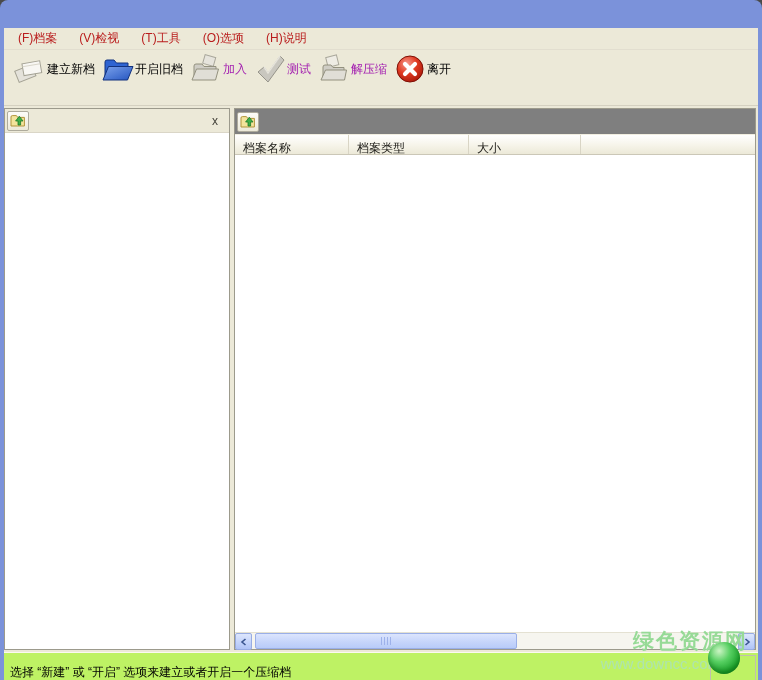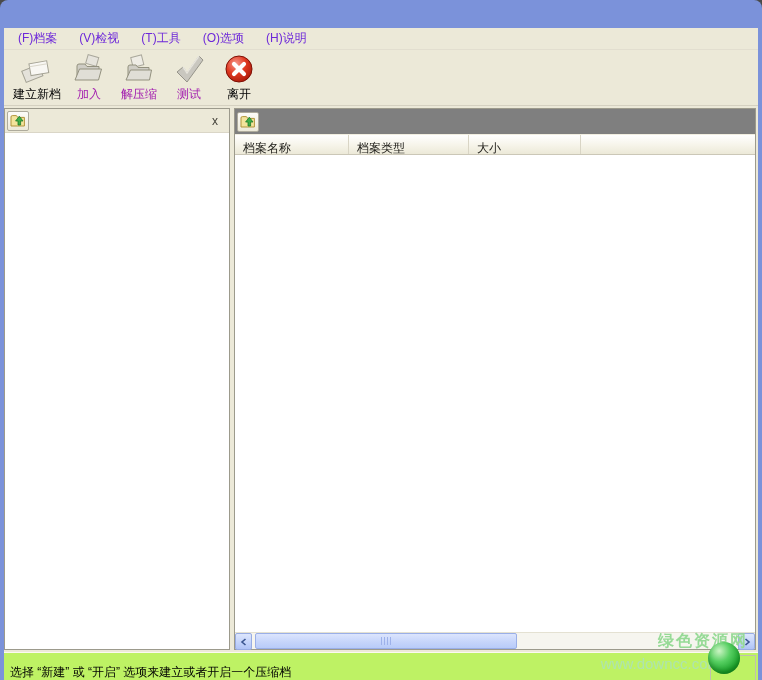--- a/index.html
+++ b/index.html
@@ -36,31 +36,31 @@
   .wc-blue{background:linear-gradient(145deg,#9fb1ea 0%,#7087d8 60%,#5c74cc 100%);}
   .wc-red{background:linear-gradient(145deg,#eba29d 0%,#d4625c 55%,#bc4038 100%);}
 
   
   .menubar{
     position:absolute;left:4px;right:4px;top:28px;height:22px;
     background:#ece9d8;border-bottom:1px solid #e2decf;
     display:flex;align-items:center;padding-left:6px;
   }
   .menu-item{
-    font-size:12px;color:#6d28d9;padding:0 8px;margin-right:6px;line-height:21px;text-align:center;
+    font-size:12px;color:#b91c1c;padding:0 8px;margin-right:6px;line-height:21px;text-align:center;
   }
 
   
   .toolbar{
     position:absolute;left:4px;right:4px;top:50px;height:56px;
     background:#ece9d8;border-bottom:1px solid #d5d1c1;
     display:flex;align-items:flex-start;padding:3px 0 0 6px;
   }
   .tool{
-    display:flex;flex-direction:column;align-items:center;
+    display:flex;flex-direction:row;align-items:center;
     min-width:50px;padding:0 3px;
   }
   .tool .tool-icon{width:34px;height:34px;}
   .tool .tool-label{font-size:12px;color:#000;white-space:nowrap;margin-top:-1px;}
   .tool.disabled .tool-label{color:#a21caf;}
 
   
   .main{
     position:absolute;left:4px;right:4px;top:106px;height:546px;
     background:#ece9d8;
@@ -142,21 +142,21 @@
     position:absolute;right:2px;top:2px;bottom:2px;width:46px;
     border:1px solid #c2bfae;
   }
 
   
   .watermark{
     position:absolute;right:14px;bottom:6px;z-index:9;text-align:right;
     pointer-events:none;
   }
   .wm-line1{
-    font-size:16px;font-weight:bold;color:#96da96;letter-spacing:2px;
+    font-size:21px;font-weight:bold;color:#96da96;letter-spacing:2px;
     line-height:26px;
   }
   .wm-line2{font-size:15px;color:#aee4ae;line-height:20px;margin-right:28px;}
   .wm-ball{
     position:absolute;right:8px;bottom:0;width:32px;height:32px;border-radius:50%;
     background:radial-gradient(circle at 35% 28%,#ccf4c4 0%,#58d063 35%,#1ca32c 70%,#0c7a1c 100%);
     box-shadow:inset 0 -3px 5px rgba(0,60,0,.35);
   }
 </style>
 </head>
@@ -183,55 +183,70 @@
           </g>
           <g transform="rotate(-10 20 16)">
             <rect x="10" y="9" width="18" height="12" fill="#f8f7f3" stroke="#a4a294"></rect>
             <path d="M10 12 h18" stroke="#d9d6ca"></path>
           </g>
         </svg>
       </span>
       <span class="tool-label">建立新档</span>
     </div>
 
+    <div class="tool">
+      <span class="tool-icon">
+        <svg width="34" height="34" viewBox="0 0 34 34">
+          <defs>
+            <linearGradient id="fgrad" x1="0" y1="0" x2="1" y2="1">
+              <stop offset="0" stop-color="#7da3ec"></stop>
+                <stop offset="1" stop-color="#2354c0"></stop>
+            </linearGradient>
+          </defs>
+          <path d="M4 26 V9 q0-2 2-2 h7 l2.5 3 H27 v6" fill="#2f64d2" stroke="#12327e"></path>
+          <path d="M2 27 L7.5 13.5 h24.5 L26.5 27 z" fill="url(#fgrad)" stroke="#12327e"></path>
+        </svg>
+      </span>
+      <span class="tool-label">开启旧档</span>
+    </div>
 
     <div class="tool disabled">
       <span class="tool-icon">
         <svg width="34" height="34" viewBox="0 0 34 34">
           <g transform="rotate(16 20 10)">
             <rect x="14" y="3" width="11" height="9" fill="#e6e4dc" stroke="#a9a79b"></rect>
           </g>
           <path d="M5 27 V13 q0-2 2-2 h6 l2 2.5 h12 v5" fill="#cfcdc5" stroke="#93917f"></path>
           <path d="M3 27 L7.5 16 h22 L26.5 27 z" fill="#e0ded6" stroke="#93917f"></path>
         </svg>
       </span>
       <span class="tool-label">加入</span>
     </div>
 
     <div class="tool disabled">
       <span class="tool-icon">
         <svg width="34" height="34" viewBox="0 0 34 34">
+          <path d="M5 19 l6-5 4 6 L27 3 l4 4 L15 29 z" fill="#c9c7bf" stroke="#96948a"></path>
+          <path d="M11 14 l4 6 L27 3" fill="none" stroke="#e6e4dc" stroke-width="1.4"></path>
+        </svg>
+      </span>
+      <span class="tool-label">测试</span>
+    </div>
+
+    <div class="tool disabled">
+      <span class="tool-icon">
+        <svg width="34" height="34" viewBox="0 0 34 34">
           <g transform="rotate(-14 16 9)">
             <rect x="10" y="3" width="11" height="10" fill="#eeece4" stroke="#a9a79b"></rect>
           </g>
           <path d="M6 27 V14 q0-2 2-2 h6 l2 2.5 h11 v4" fill="#cfcdc5" stroke="#93917f"></path>
           <path d="M4 27 L8.5 17 h21 L27.5 27 z" fill="#e0ded6" stroke="#93917f"></path>
         </svg>
       </span>
       <span class="tool-label">解压缩</span>
-    </div>
-
-    <div class="tool disabled">
-      <span class="tool-icon">
-        <svg width="34" height="34" viewBox="0 0 34 34">
-          <path d="M5 19 l6-5 4 6 L27 3 l4 4 L15 29 z" fill="#c9c7bf" stroke="#96948a"></path>
-          <path d="M11 14 l4 6 L27 3" fill="none" stroke="#e6e4dc" stroke-width="1.4"></path>
-        </svg>
-      </span>
-      <span class="tool-label">测试</span>
     </div>
 
 
     <div class="tool">
       <span class="tool-icon">
         <svg width="34" height="34" viewBox="0 0 34 34">
           <defs>
             <radialGradient id="rgrad" cx="0.38" cy="0.3" r="0.85">
               <stop offset="0" stop-color="#f79b8e"></stop>
               <stop offset="0.45" stop-color="#e03a22"></stop>

